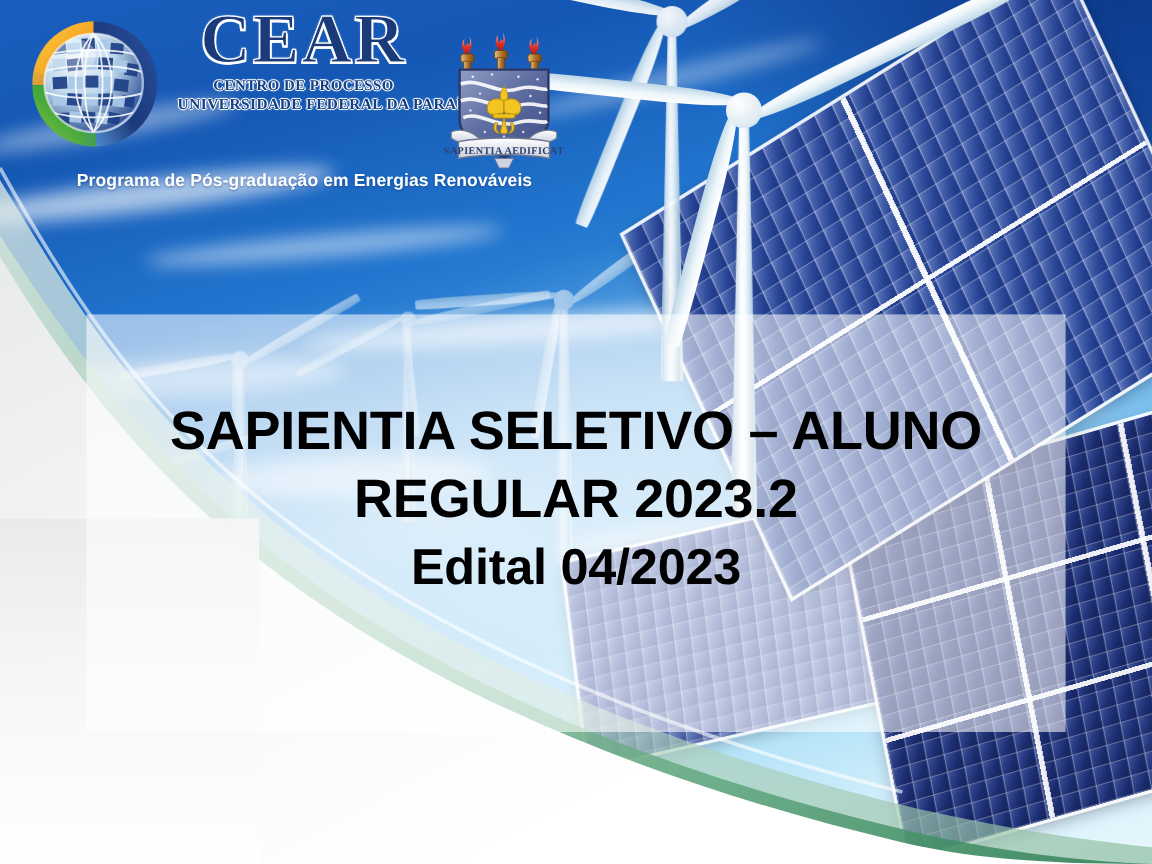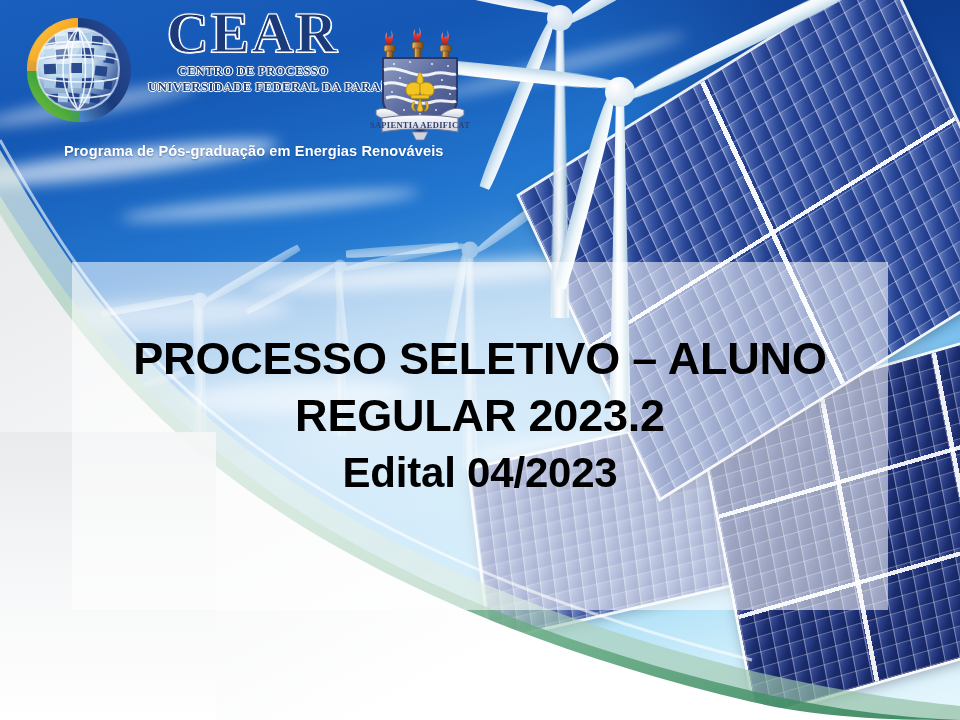--- a/index.html
+++ b/index.html
@@ -347,21 +347,21 @@
 
       <path d="M0,140 C58,244 112,326 202,404 C334,518 528,604 752,660" fill="none" stroke="rgba(255,255,255,.6)" stroke-width="3"></path>
     </svg>
   </div>
 
   <div class="ll-fade"></div>
 
   <div class="title-box"></div>
 
   <div class="title-text">
-    <span class="l1">PROCESSO SELETIVO – ALUNO</span>
+    <span class="l1">SAPIENTIA SELETIVO – ALUNO</span>
     <span class="l2">REGULAR 2023.2</span>
     <span class="l3">Edital 04/2023</span>
   </div>
 
   <div class="logo-bar">
 
     <div class="globe">
       <svg width="128" height="124" viewBox="0 0 128 124" xmlns="http://www.w3.org/2000/svg">
         <defs>
           <linearGradient id="swOrange" x1="0" y1="0" x2="1" y2="1">

